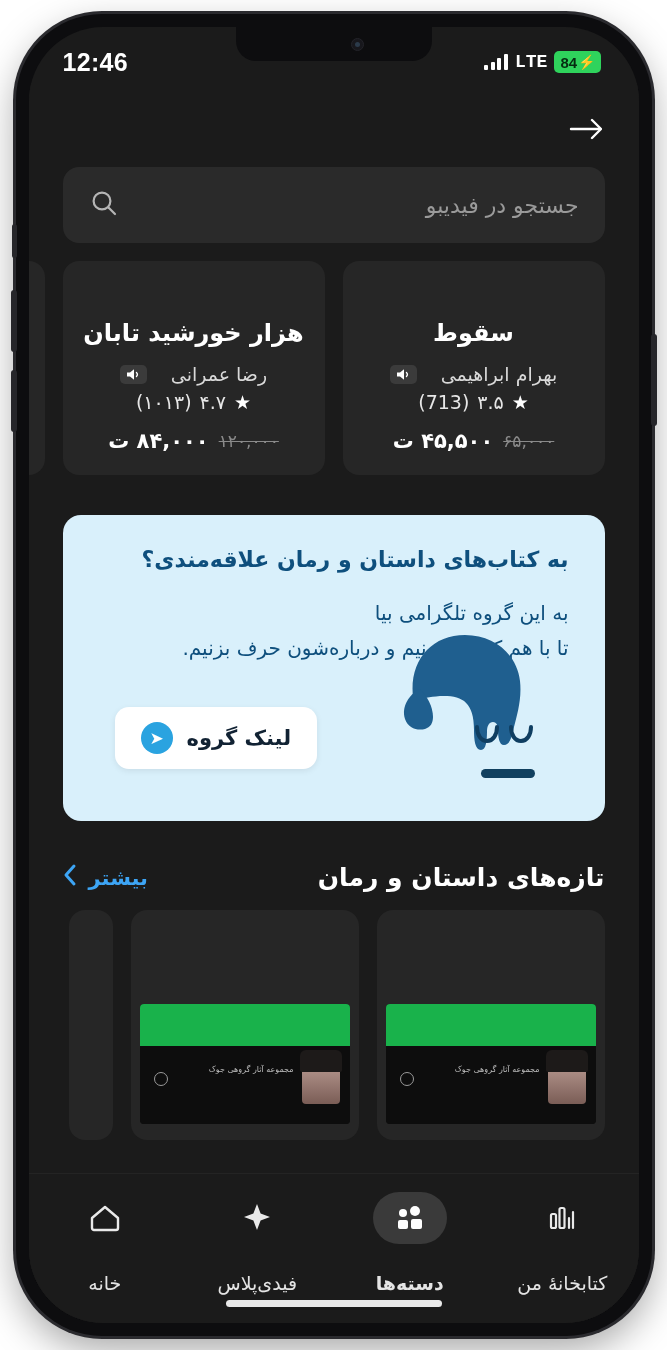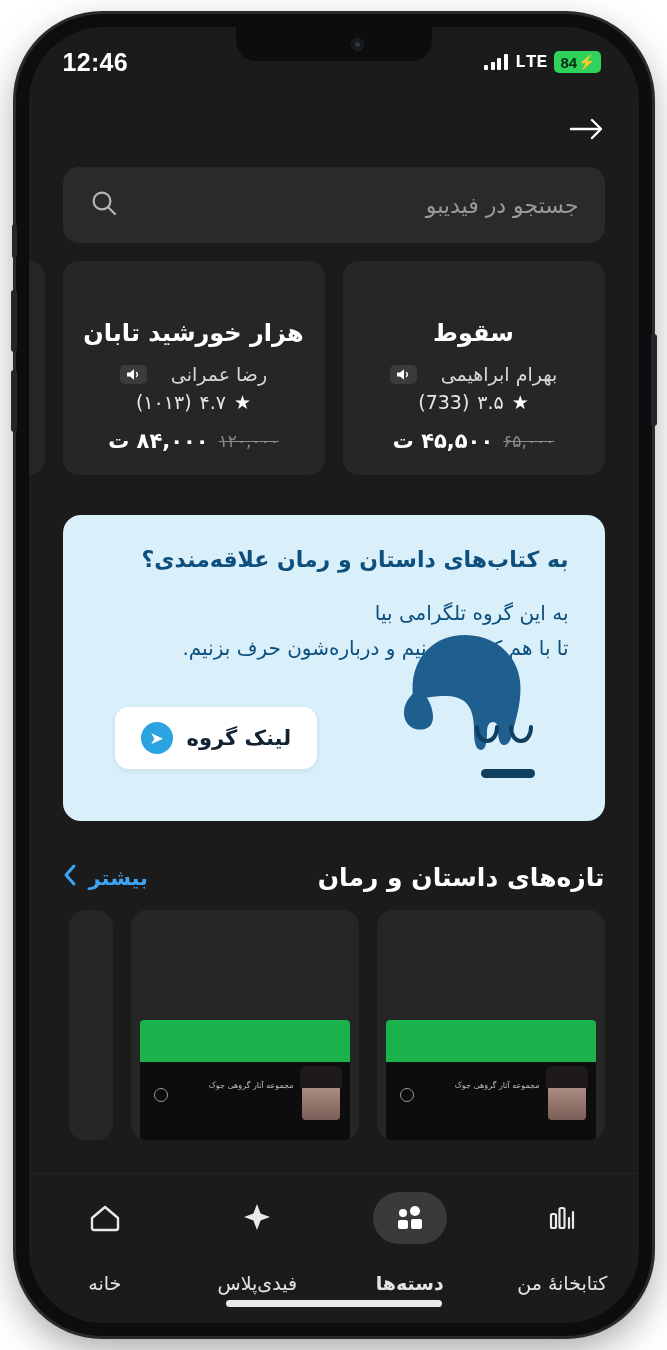--- a/index.html
+++ b/index.html
@@ -179,21 +179,21 @@
     padding: 42px 34px 18px 34px;
   }
   .section-title { font-size: 25px; font-weight: 700; }
   .more-link { display: flex; align-items: center; gap: 10px; color: #3da5f5; font-size: 21px; font-weight: 700; }
 
   
   .carousel2 { display: flex; gap: 18px; padding: 0 34px; direction: rtl; overflow: hidden; }
   .card2 { background: #262626; border-radius: 16px; width: 228px; flex: 0 0 228px; height: 230px; position: relative; overflow: hidden; }
   .card2.peek { flex: 0 0 44px; width: 44px; }
   .cover {
-    position: absolute; left: 50%; transform: translateX(-50%); bottom: 0;
+    position: absolute; left: 50%; transform: translateX(-50%); bottom: 16px;
     width: 210px; height: 120px; background: #111; overflow: hidden;
     border-radius: 4px;
   }
   .cover .greenbar { height: 42px; background: #19b24b; }
   .cover .inner { height: 78px; background: #0d0d0d; position: relative; }
   .cover .face {
     position: absolute; right: 10px; top: 6px; width: 38px; height: 52px;
     background: linear-gradient(180deg,#c9a9a0 0%,#7a5d56 100%); border-radius: 4px;
   }
   .cover .face::before {
@@ -291,21 +291,21 @@
               <span class="audio-badge">
                 <svg width="17" height="15" viewBox="0 0 17 15" fill="none">
                   <path d="M2 5.5h3L9 2.2v10.6L5 9.5H2z" fill="#fff"></path>
                   <path d="M11.4 5.4a3 3 0 010 4.2" stroke="#fff" stroke-width="1.3" stroke-linecap="round"></path>
                 </svg>
               </span>
             </div>
             <div class="bk-rating">
               <span class="star">★</span>
               <span>۳.۵</span>
-              <span>(733)</span>
+              <span>(713)</span>
             </div>
             <div class="bk-price">
               <span class="old-price">۶۵,۰۰۰</span>
               <span>۴۵,۵۰۰ ت</span>
             </div>
           </div>
 
           <div class="bookcard">
             <div class="bk-title">هزار خورشید تابان</div>
             <div class="bk-author">

